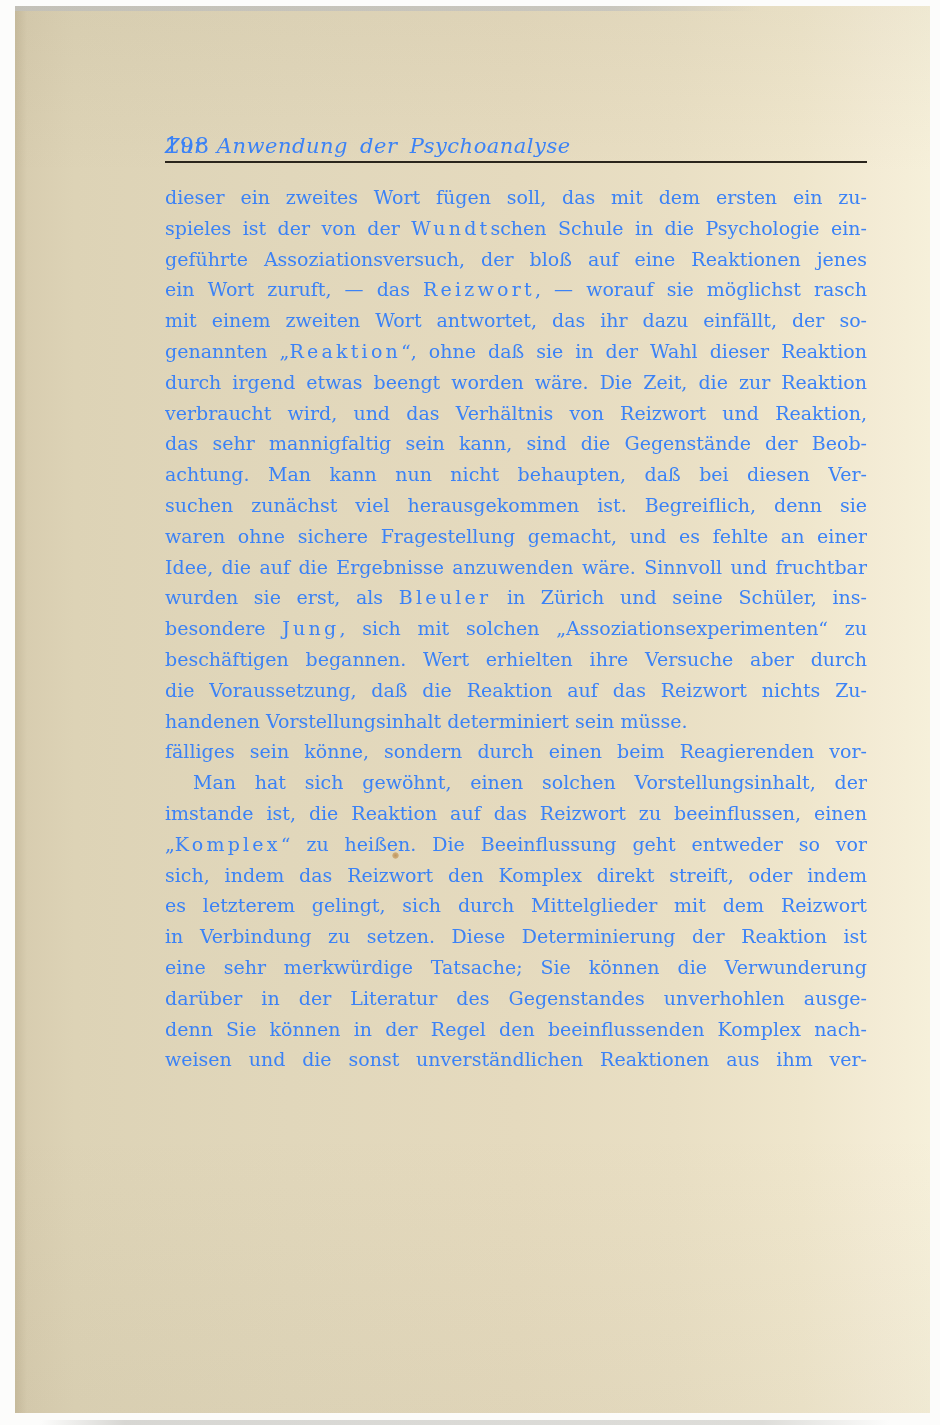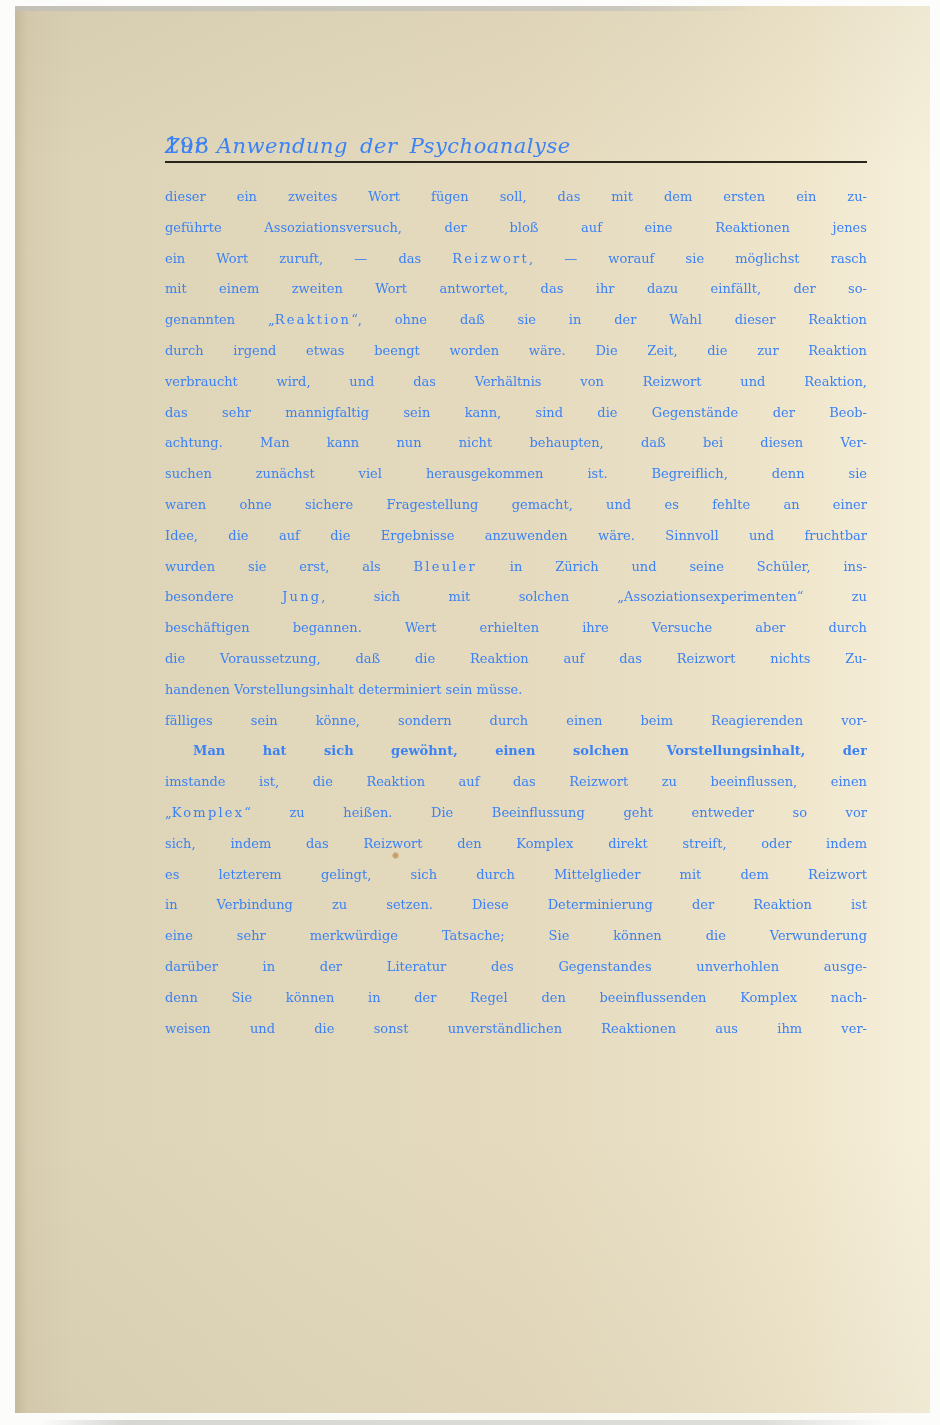--- a/index.html
+++ b/index.html
@@ -89,48 +89,49 @@
     word-spacing: 5px;
     letter-spacing: 0.5px;
   }
   #body-text {
     padding-top: 19px;
   }
   .paragraph { margin: 0; }
   .line {
     height: 30.8px;
     line-height: 30.8px;
-    font-size: 13px;
+    font-size: 19px;
     text-align: justify;
     text-align-last: justify;
     overflow: hidden;
     white-space: nowrap; 
   }
   .line { white-space: normal; } 
   .line.flush-left { text-align-last: left; }
-  .line.indent { text-indent: 28px; font-weight: bold; }
+  .line.indent { text-indent: 28px; }
   .sperr { letter-spacing: 0.17em; }
 </style>
 </head>
 <body>
 
 <div id="stage">
   <div id="paper">
     <div class="scan-strip-top"></div>
     <div class="stain"></div>
   </div>
 
   <div id="text-block">
     <div id="page-header">
       <span id="page-number">198</span>
       <span id="running-title">Zur Anwendung der Psychoanalyse</span>
     </div>
     <div id="body-text">
         <div class="paragraph">
           <div class="line">dieser ein zweites Wort fügen soll, das mit dem ersten ein zu-</div>
+          <div class="line">spieles ist der von der <span class="sperr">Wundt</span>schen Schule in die Psychologie ein-</div>
           <div class="line">geführte Assoziationsversuch, der bloß auf eine Reaktionen jenes</div>
           <div class="line">ein Wort zuruft, — das <span class="sperr">Reizwort</span>, — worauf sie möglichst rasch</div>
           <div class="line">mit einem zweiten Wort antwortet, das ihr dazu einfällt, der so-</div>
           <div class="line">genannten „<span class="sperr">Reaktion</span>“, ohne daß sie in der Wahl dieser Reaktion</div>
           <div class="line">durch irgend etwas beengt worden wäre. Die Zeit, die zur Reaktion</div>
           <div class="line">verbraucht wird, und das Verhältnis von Reizwort und Reaktion,</div>
           <div class="line">das sehr mannigfaltig sein kann, sind die Gegenstände der Beob-</div>
           <div class="line">achtung. Man kann nun nicht behaupten, daß bei diesen Ver-</div>
           <div class="line">suchen zunächst viel herausgekommen ist. Begreiflich, denn sie</div>
           <div class="line">waren ohne sichere Fragestellung gemacht, und es fehlte an einer</div>

